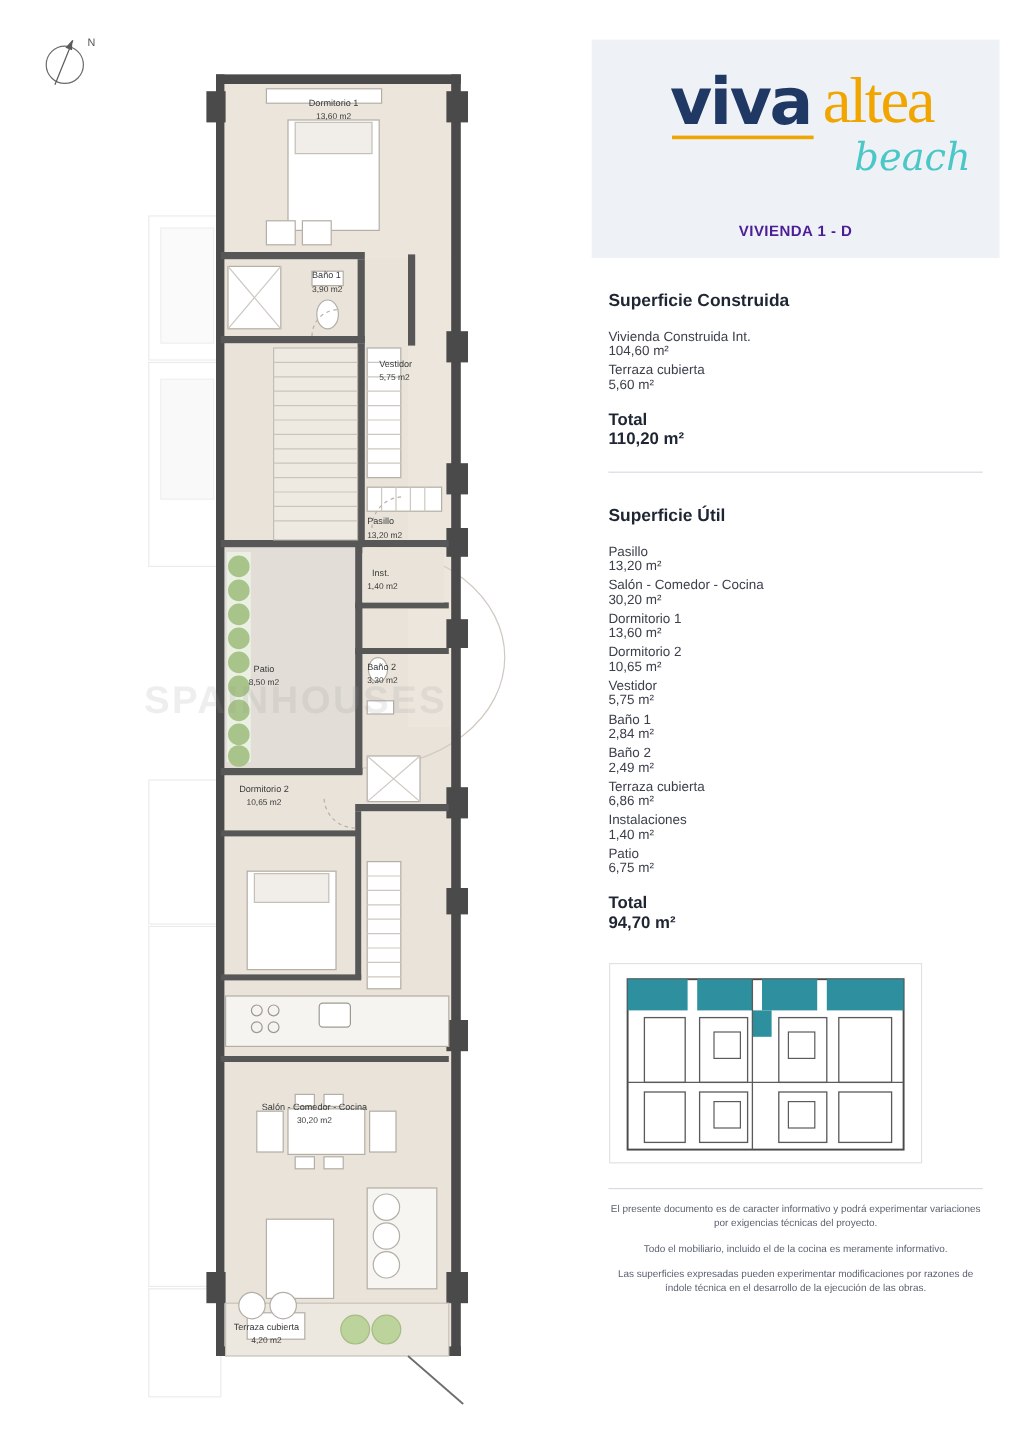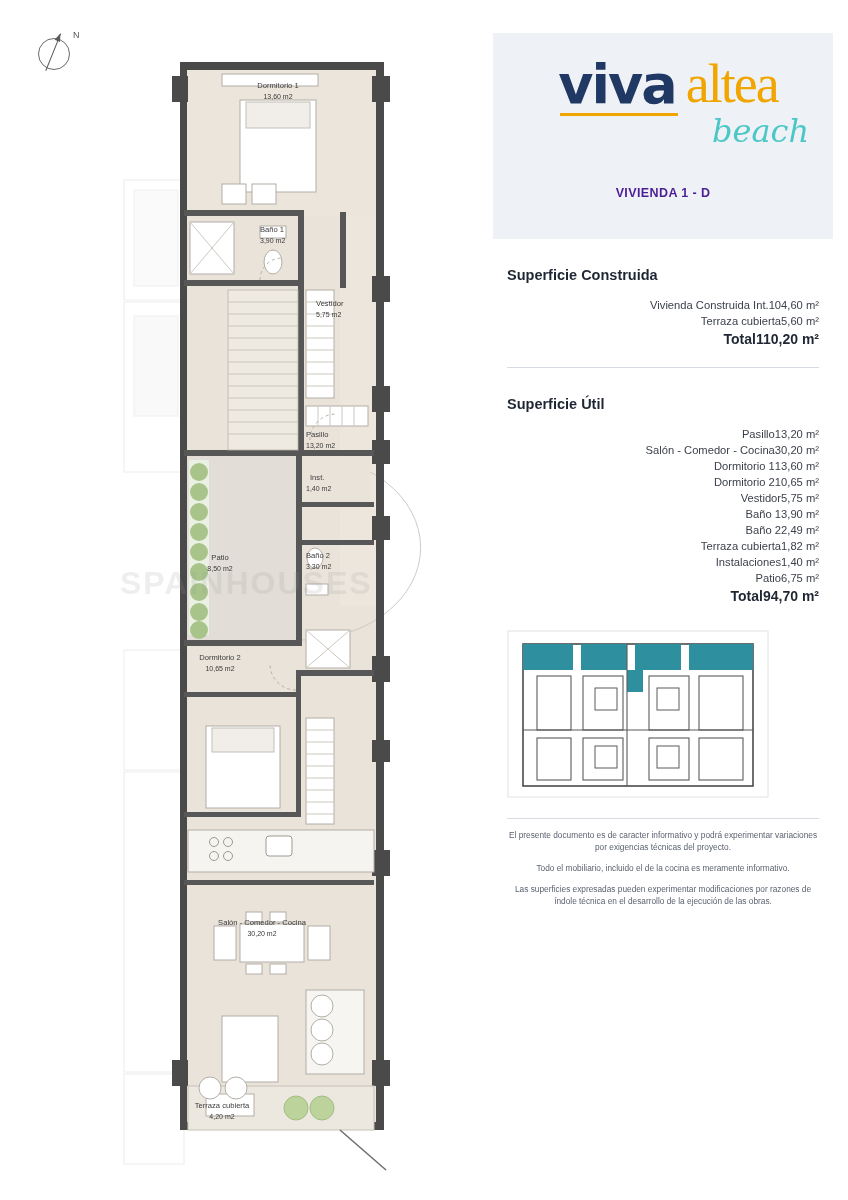--- a/index.html
+++ b/index.html
@@ -92,21 +92,21 @@
     left: 493px;
     top: 33px;
     width: 340px;
   }
 
   .logo-box {
     background: #eef2f7;
     padding: 26px 0 12px 0;
     text-align: center;
     position: relative;
-    height: 206px;
+    height: 182px;
     box-sizing: border-box;
   }
   .logo-line {
     display: flex;
     align-items: flex-end;
     justify-content: center;
     gap: 10px;
     padding-left: 10px;
   }
   .logo-viva {
@@ -155,32 +155,33 @@
     padding: 0 14px 0 14px;
   }
   .sec h2 {
     font-size: 14.5px;
     font-weight: bold;
     color: #1f2633;
     margin: 28px 0 16px 0;
   }
   .row {
     display: flex;
-    justify-content: flex-end;
+    justify-content: center;
     align-items: baseline;
     font-size: 11.2px;
     color: #3a3f4a;
     margin-bottom: 4px;
+    flex-direction: column;
   }
   .row .val { white-space: nowrap; }
   .row.total {
     font-size: 14px;
     font-weight: bold;
     color: #1f2633;
-    margin-top: 4px;
+    margin-top: 14px;
   }
   .divider {
     border: 0;
     border-top: 1px solid #d7dce3;
     margin: 20px 14px 0 14px;
   }
 
   
   .keyplan {
     margin: 26px 14px 0 14px;
@@ -503,29 +504,29 @@
     <div class="row">
       <span class="lbl">Dormitorio 2</span>
       <span class="val">10,65 m²</span>
     </div>
     <div class="row">
       <span class="lbl">Vestidor</span>
       <span class="val">5,75 m²</span>
     </div>
     <div class="row">
       <span class="lbl">Baño 1</span>
-      <span class="val">3,90 m²</span>
+      <span class="val">2,84 m²</span>
     </div>
     <div class="row">
       <span class="lbl">Baño 2</span>
       <span class="val">2,49 m²</span>
     </div>
     <div class="row">
       <span class="lbl">Terraza cubierta</span>
-      <span class="val">1,82 m²</span>
+      <span class="val">6,86 m²</span>
     </div>
     <div class="row">
       <span class="lbl">Instalaciones</span>
       <span class="val">1,40 m²</span>
     </div>
     <div class="row">
       <span class="lbl">Patio</span>
       <span class="val">6,75 m²</span>
     </div>
 

